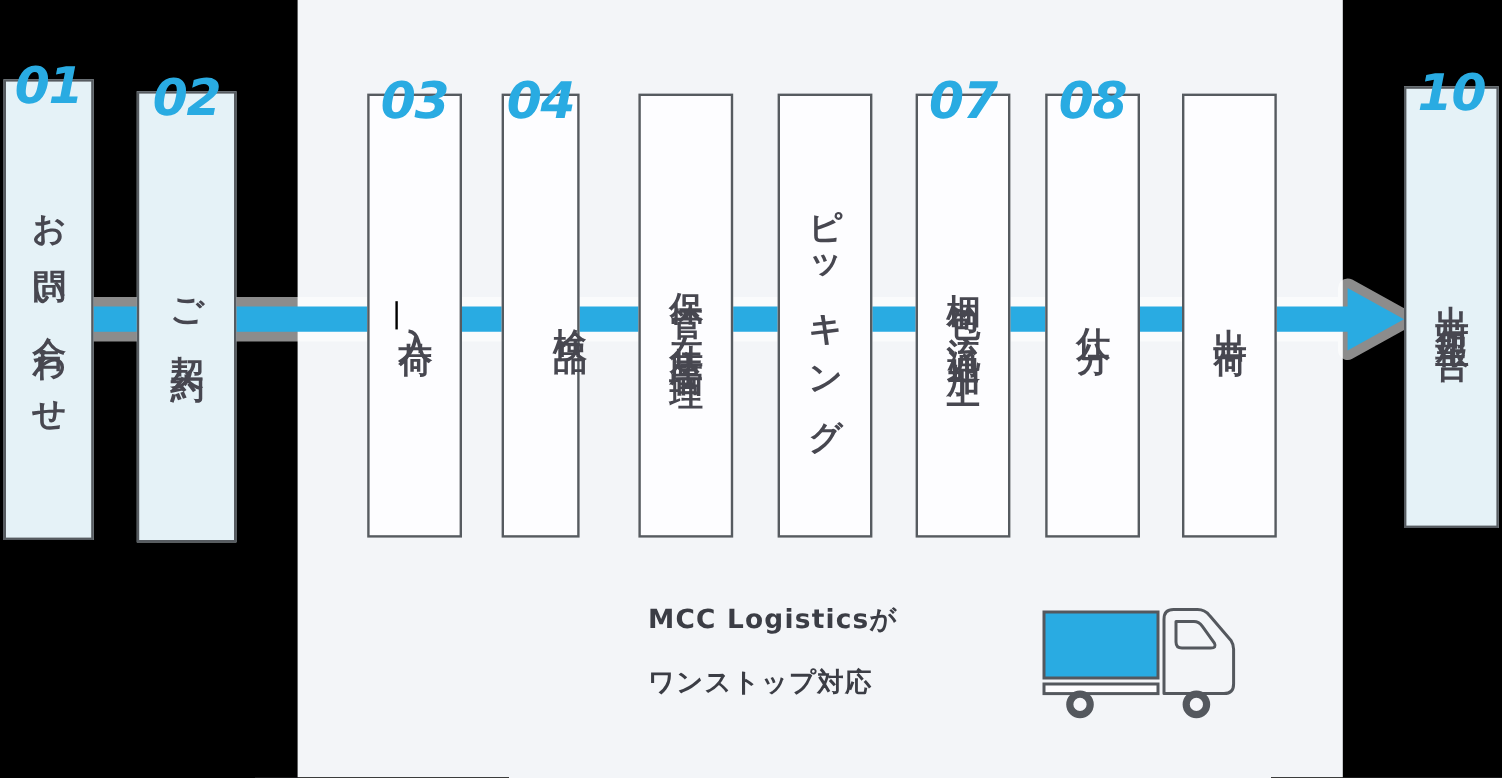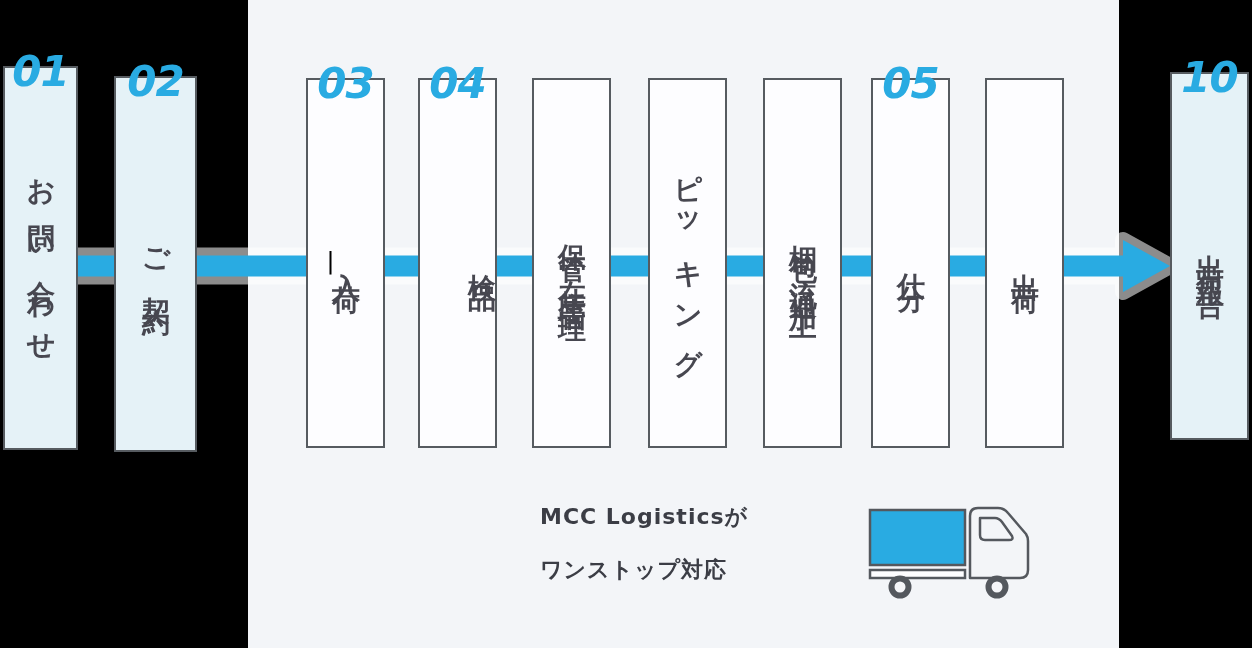--- a/index.html
+++ b/index.html
@@ -25,21 +25,21 @@
   }
   .vlabel{
     writing-mode:vertical-rl;text-orientation:upright;
     font-size:28px;font-weight:600;line-height:1;letter-spacing:0.42em;
     color:#474750;white-space:nowrap;
   }
   
   .c0{left:3px;  top:66px;width:75px;height:384px;align-items:center;}
   .c1{left:114px;top:76px;width:83px;height:376px;}
   .c2{left:306px;top:78px;width:79px;height:370px;text-decoration:underline;}
-  .c3{left:418px;top:78px;width:79px;height:370px;padding-left:48px;}
+  .c3{left:418px;top:78px;width:65px;height:370px;padding-left:48px;}
   .c4{left:532px;top:78px;width:79px;height:370px;}
   .c5{left:648px;top:78px;width:79px;height:370px;}
   .c6{left:763px;top:78px;width:79px;height:370px;}
   .c7{left:871px;top:78px;width:79px;height:370px;}
   .c8{left:985px;top:78px;width:79px;height:370px;}
   .c9{left:1170px;top:72px;width:79px;height:368px;}
   .caption{
     position:absolute;left:540px;top:490px;z-index:2;
     font-size:22px;font-weight:700;color:#3b3d45;line-height:53px;
     letter-spacing:1px;white-space:nowrap;
@@ -73,24 +73,25 @@
     <div class="num">04</div>
     <div class="vlabel">検品</div>
   </div>
   <div class="card white c4">
     <div class="vlabel">保管・在庫管理</div>
   </div>
   <div class="card white c5">
     <div class="vlabel">ピッキング</div>
   </div>
   <div class="card white c6">
+    <div class="num">07</div>
     <div class="vlabel">梱包・流通加工</div>
   </div>
   <div class="card white c7">
-    <div class="num">05</div>
+    <div class="num">08</div>
     <div class="vlabel">仕分</div>
   </div>
   <div class="card white c8">
     <div class="vlabel">出荷</div>
   </div>
   <div class="card tint c9">
     <div class="num">10</div>
     <div class="vlabel">出荷報告</div>
   </div>
 

